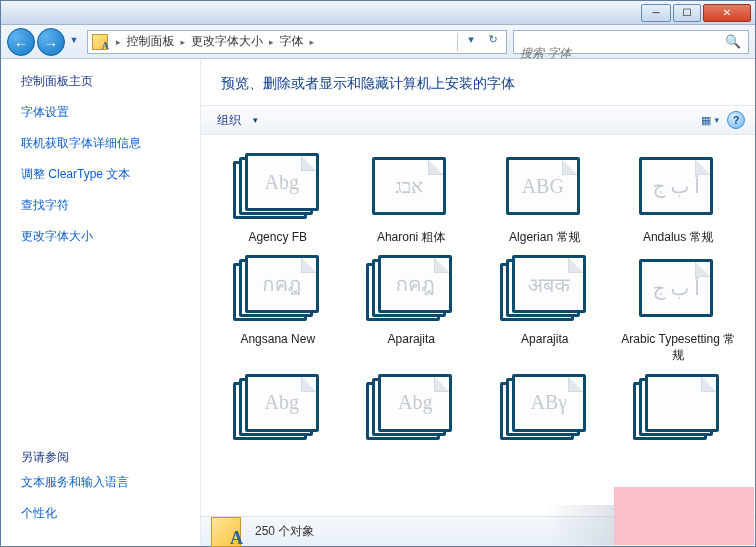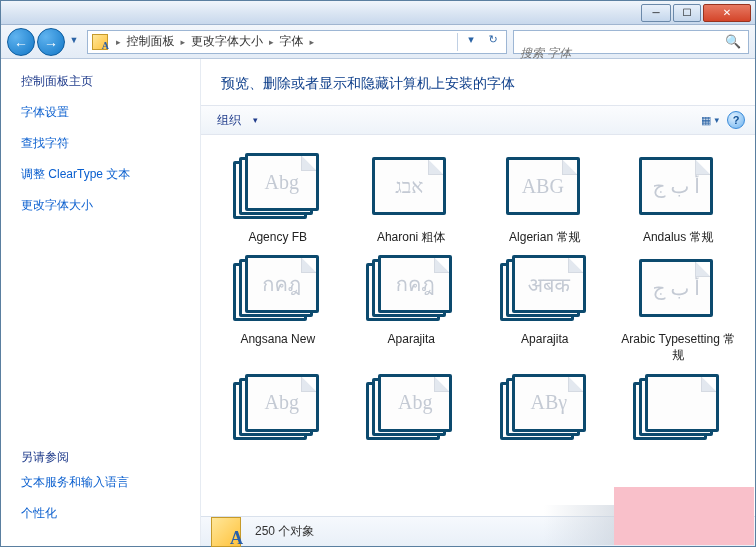--- a/index.html
+++ b/index.html
@@ -111,22 +111,23 @@
     <div class="searchbox">
       <input type="text" placeholder="搜索 字体" style="">
       <span class="searchicon">🔍</span>
     </div>
   </div>
 
   <div class="body">
     <div class="sidebar">
       <div class="side-head">控制面板主页</div>
       <div class="side-link">字体设置</div>
+      <div class="side-link">联机获取字体详细信息</div>
+      <div class="side-link">调整 ClearType 文本</div>
       <div class="side-link">查找字符</div>
-      <div class="side-link">调整 ClearType 文本</div>
       <div class="side-link">更改字体大小</div>
       <div class="side-spacer"></div>
       <div class="side-sub">另请参阅</div>
       <div class="side-link">文本服务和输入语言</div>
       <div class="side-link">个性化</div>
     </div>
 
     <div class="content">
       <div class="content-title">预览、删除或者显示和隐藏计算机上安装的字体</div>
       <div class="orgbar">

